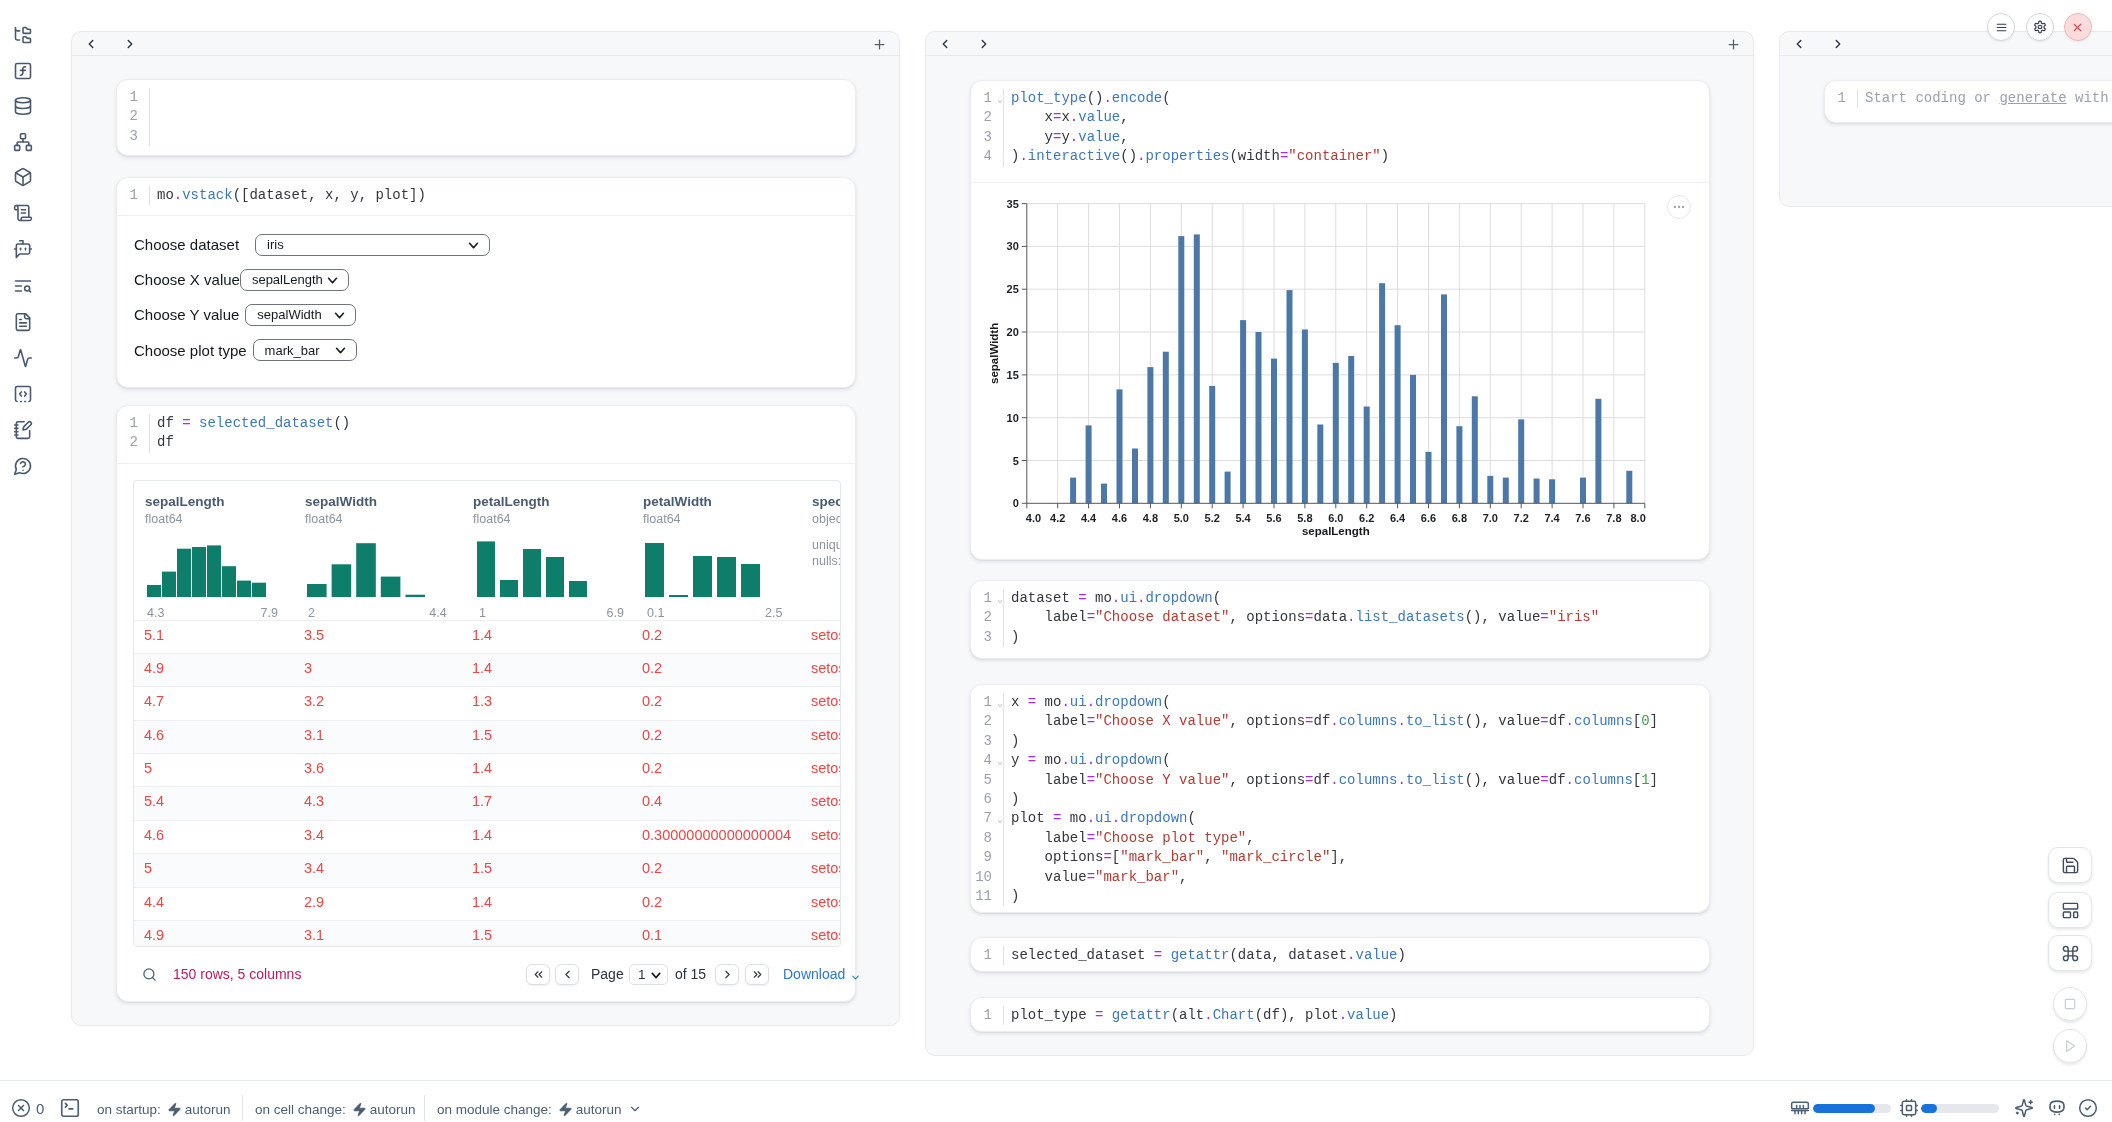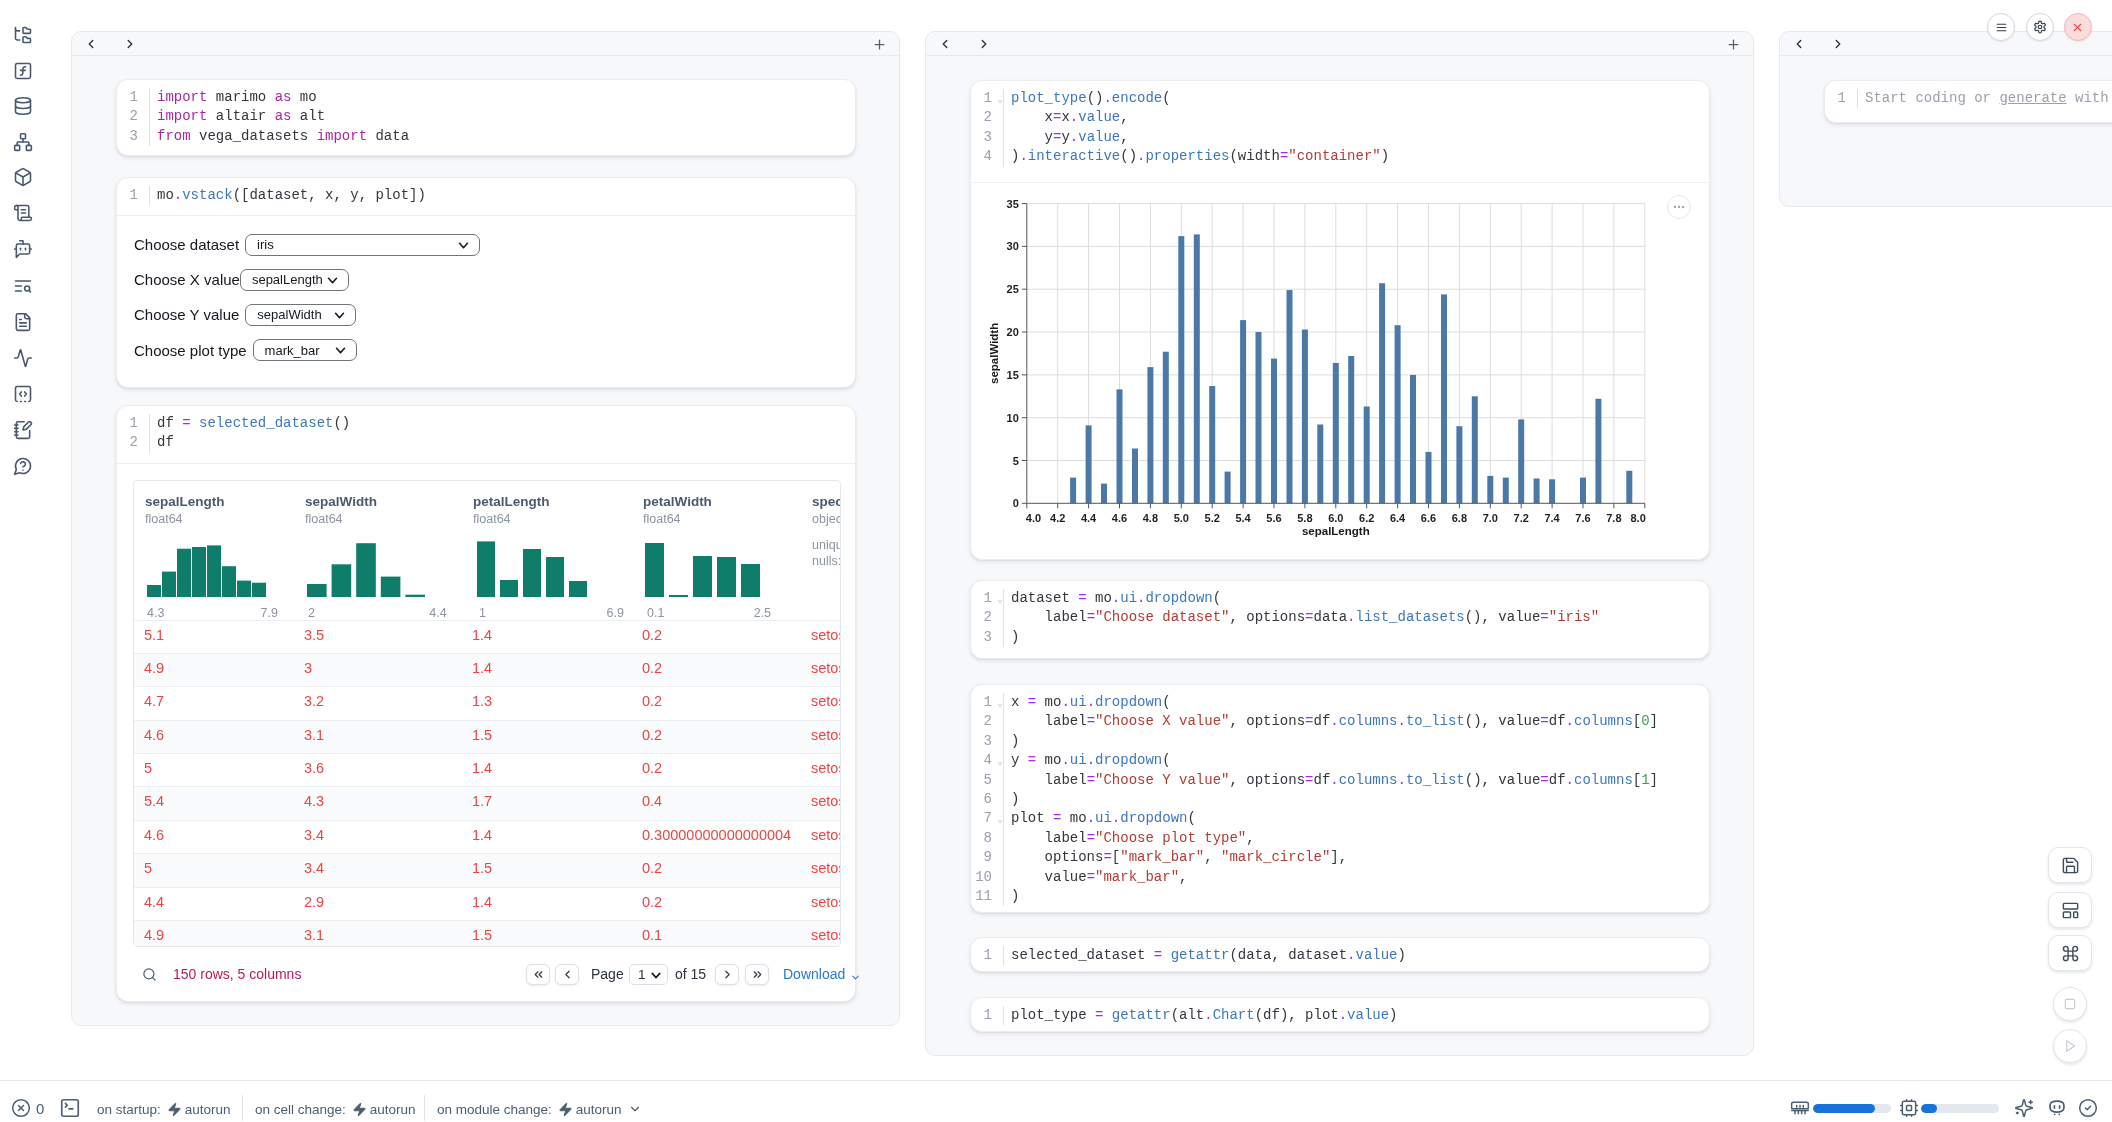--- a/index.html
+++ b/index.html
@@ -153,33 +153,32 @@
         <path d="M12 5v14"></path>
       </svg>
     </div>
     <div class="cell" style="left:44px;top:47px;width:740px;height:77px">
       <div class="code">
         <div class="gut" style="width:33px">
           <div class="gl">1</div>
           <div class="gl">2</div>
           <div class="gl">3</div>
         </div>
-        <div class="lines"><div class="cl"><span class="k">import</span> marimo <span class="k">as</span> mo</div><div class="cl"><span class="k">import</span> altair <span class="k">as</span> alt</div><div class="cl"><span class="k">from</span> vega_datasets <span class="k">import</span> data</div></div>
       </div>
     </div>
     <div class="cell" style="left:44px;top:145px;width:740px;height:211px">
       <div class="code">
         <div class="gut" style="width:33px">
           <div class="gl">1</div>
         </div>
         <div class="lines"><div class="cl">mo<span class="o">.</span><span class="f">vstack</span>([dataset, x, y, plot])</div></div>
       </div>
       <div class="odiv" style="top:37px"></div>
       <div class="drow" style="top:55.5px;height:22px">
-        <span class="lbl" style="margin-right:6px">Choose dataset</span>
+        <span class="lbl" style="margin-right:16px">Choose dataset</span>
         <span class="sel" style="width:235px">iris<svg width="11" height="7" viewBox="0 0 12 8" fill="none" stroke="#1a1d22" stroke-width="1.9" stroke-linecap="round" stroke-linejoin="round">
             <path d="m1.5 1.5 4.5 5 4.5-5"></path>
           </svg></span>
       </div>
       <div class="drow" style="top:90.6px;height:22px">
         <span class="lbl" style="">Choose X value</span>
         <span class="sel" style="width:109px">sepalLength<svg width="11" height="7" viewBox="0 0 12 8" fill="none" stroke="#1a1d22" stroke-width="1.9" stroke-linecap="round" stroke-linejoin="round">
             <path d="m1.5 1.5 4.5 5 4.5-5"></path>
           </svg></span>
       </div>
@@ -250,21 +249,21 @@
           </svg>
           <div style="position:absolute;left:678px;top:57px;font-size:12.5px;color:#8b94a1;white-space:nowrap">unique: 3</div>
           <div style="position:absolute;left:678px;top:73px;font-size:12.5px;color:#8b94a1;white-space:nowrap">nulls: 0</div>
           <div class="haxis" style="left:13px">4.3</div>
           <div class="haxis" style="left:104px;width:40px;text-align:right">7.9</div>
           <div class="haxis" style="left:174px">2</div>
           <div class="haxis" style="left:272.6px;width:40px;text-align:right">4.4</div>
           <div class="haxis" style="left:345px">1</div>
           <div class="haxis" style="left:450px;width:40px;text-align:right">6.9</div>
           <div class="haxis" style="left:513px">0.1</div>
-          <div class="haxis" style="left:619.7px;width:40px;text-align:left">2.5</div>
+          <div class="haxis" style="left:619.7px;width:40px;text-align:center">2.5</div>
         </div>
         <div class="trow" style="background:#fff">
           <div style="width:160px">5.1</div>
           <div style="width:168px">3.5</div>
           <div style="width:170px">1.4</div>
           <div style="width:169px">0.2</div>
           <div style="width:160px">setosa</div>
         </div>
         <div class="trow" style="background:#fafbfc">
           <div style="width:160px">4.9</div>

